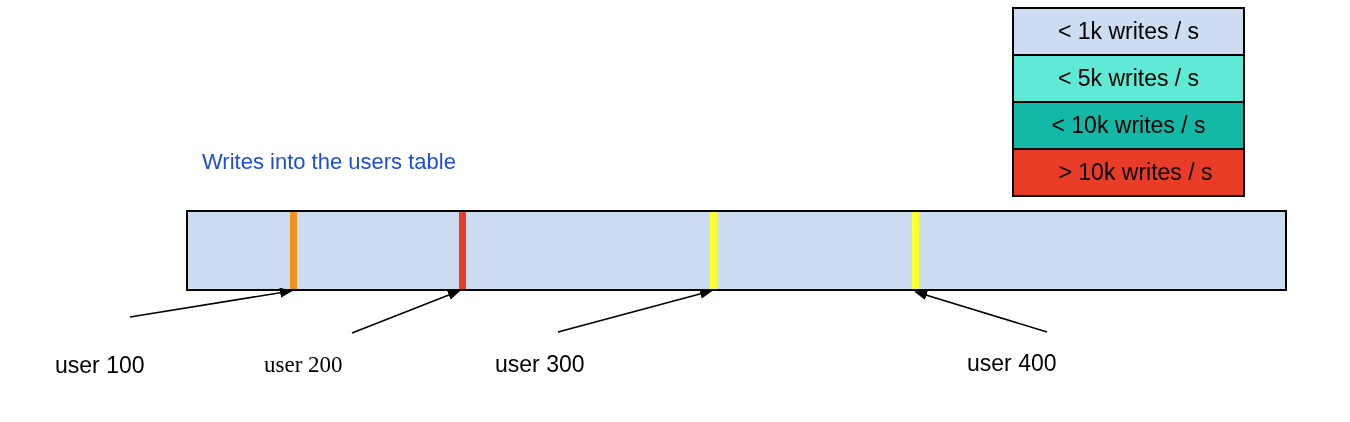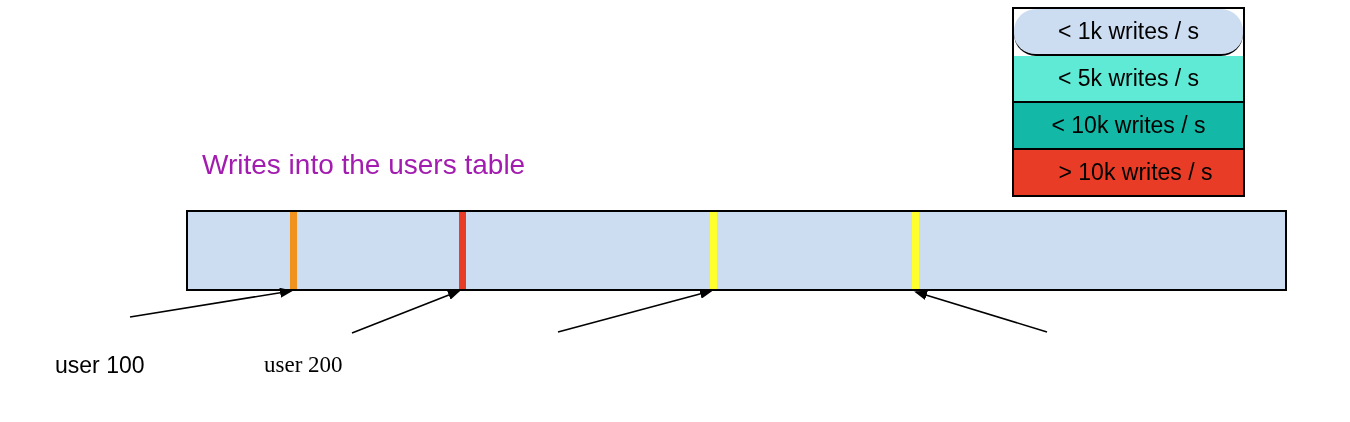--- a/index.html
+++ b/index.html
@@ -12,22 +12,22 @@
     position: relative;
     width: 1350px;
     height: 422px;
     background: #ffffff;
     overflow: hidden;
   }
   .title {
     position: absolute;
     left: 202px;
     top: 149px;
-    font-size: 28px;
-    color: #a21caf;
+    font-size: 22px;
+    color: #1d4ed8;
     white-space: nowrap;
   }
   .legend {
     position: absolute;
     left: 1012px;
     top: 7px;
     width: 233px;
     border: 2px solid #000000;
     box-sizing: border-box;
   }
@@ -75,21 +75,21 @@
   }
 </style>
 </head>
 <body>
 
 <div class="canvas">
 
   <div class="title">Writes into the users table</div>
 
   <div class="legend">
-      <div class="legend-row" style="background: rgb(204, 220, 241); border-radius: 22px;">
+      <div class="legend-row" style="background: rgb(204, 220, 241);">
         <span class="legend-label">&lt; 1k writes / s</span>
       </div>
       <div class="legend-row" style="background: #5eead4;">
         <span class="legend-label">&lt; 5k writes / s</span>
       </div>
       <div class="legend-row" style="background: #14b8a6;">
         <span class="legend-label">&lt; 10k writes / s</span>
       </div>
       <div class="legend-row" style="background: rgb(233, 60, 39);">
         <span class="legend-label">&gt; 10k writes / s</span>
@@ -112,13 +112,15 @@
     <g id="arrow-lines">
         <line x1="130" y1="317" x2="291" y2="291" stroke="#000000" stroke-width="1.6" marker-end="url(#arrowhead)"></line>
         <line x1="352" y1="333" x2="459" y2="291" stroke="#000000" stroke-width="1.6" marker-end="url(#arrowhead)"></line>
         <line x1="558" y1="332" x2="711" y2="291" stroke="#000000" stroke-width="1.6" marker-end="url(#arrowhead)"></line>
         <line x1="1047" y1="332" x2="916" y2="292" stroke="#000000" stroke-width="1.6" marker-end="url(#arrowhead)"></line>
       </g>
   </svg>
 
 <div class="user-label" style="left: 55px; top: 336px; margin-top: 16px;">user 100</div>
     <div class="user-label" style="left: 264px; top: 352px; font-family: Liberation Serif, serif;">user 200</div>
+    <div class="user-label" style="left: 495px; top: 351px;">user 300</div>
+    <div class="user-label" style="left: 967px; top: 350px;">user 400</div>
   </div>
 
 </body></html>

